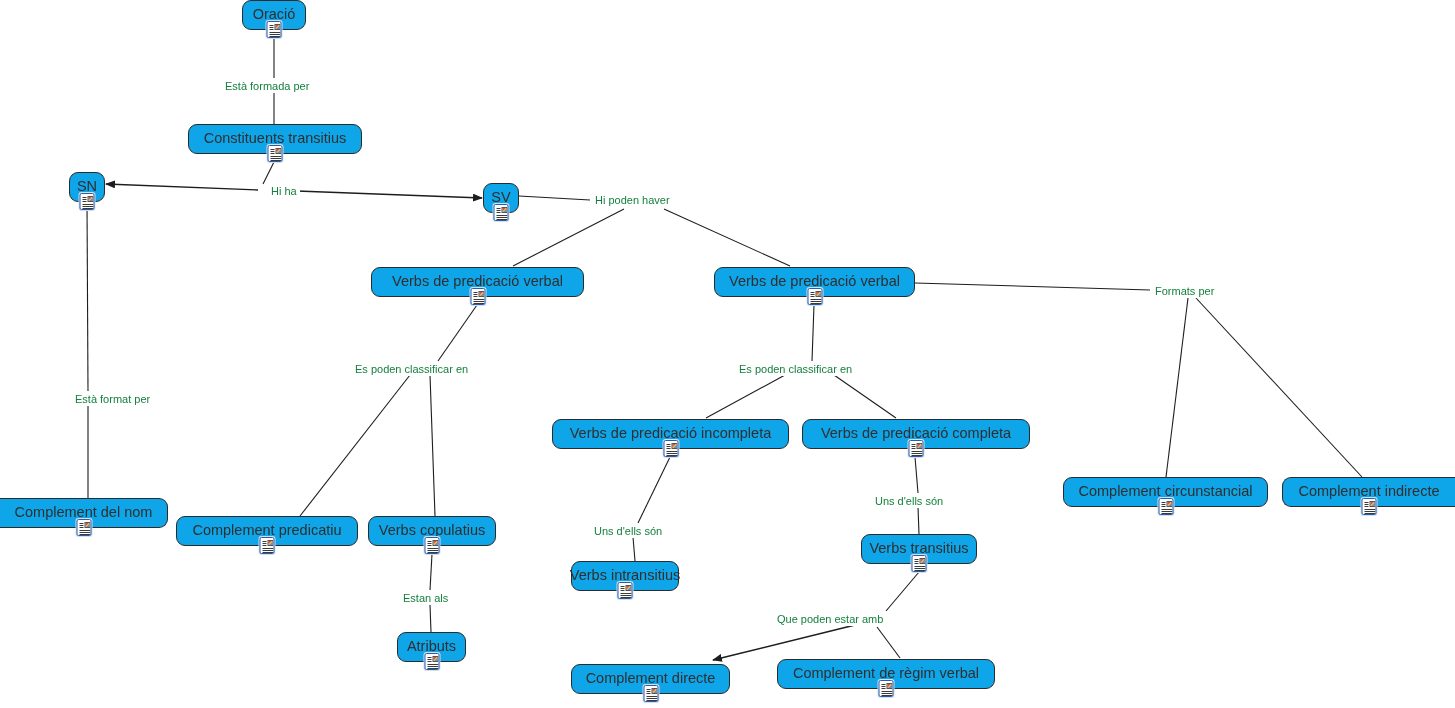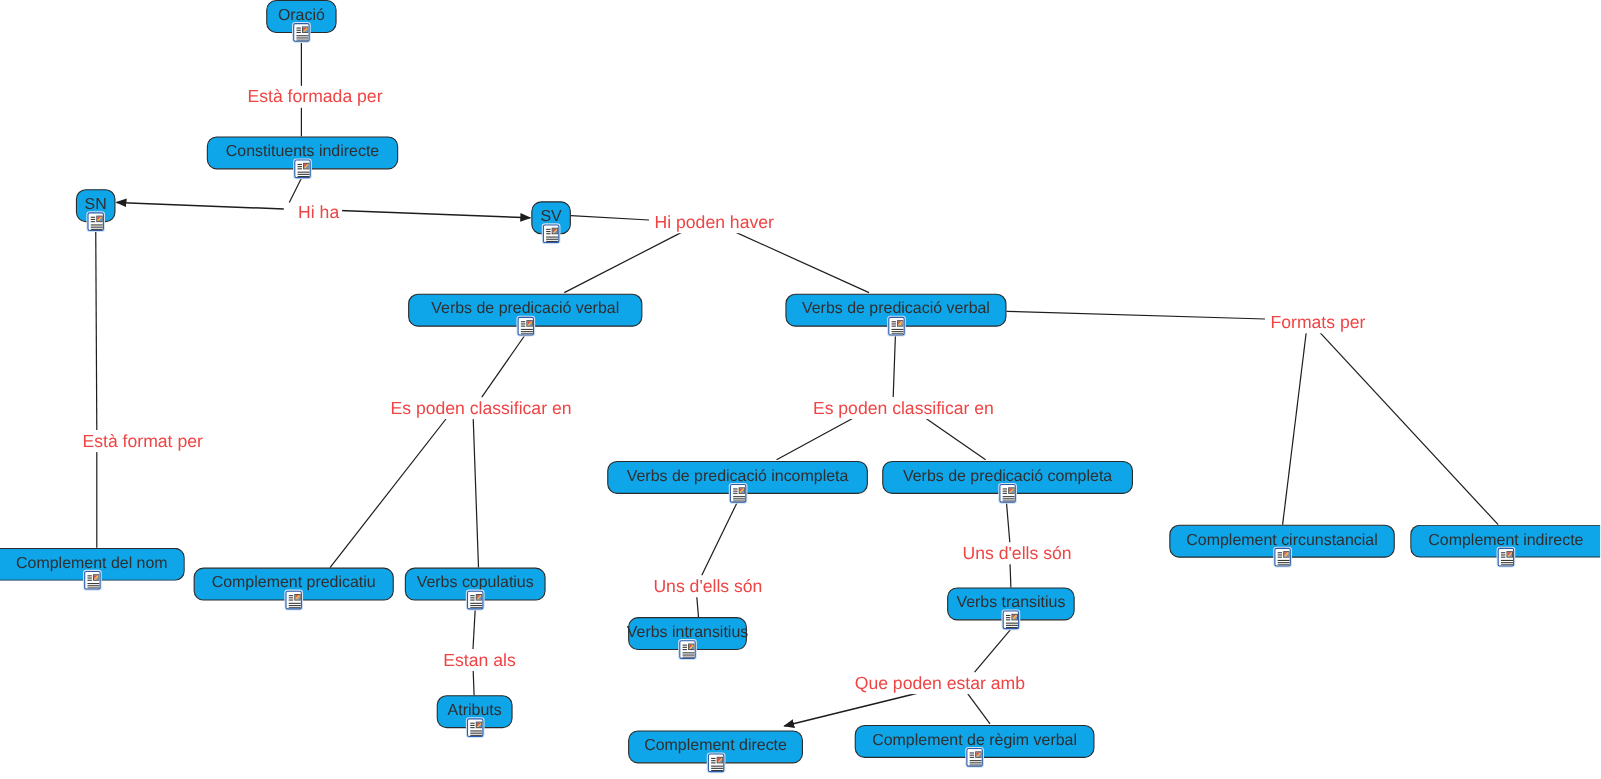--- a/index.html
+++ b/index.html
@@ -73,22 +73,22 @@
     left: 7px;
     top: 2px;
     width: 6px;
     height: 6px;
     background: linear-gradient(135deg,#d9534f 0%,#d9534f 40%,#f0ad4e 40%,#f0ad4e 65%,#5b9bd5 65%);
     border: 1px solid #555;
     box-sizing: border-box;
   }
   .edge-label {
     position: absolute;
-    color: #ef4444;
-    font-size: 16px;
+    color: #15803d;
+    font-size: 11px;
     line-height: 1;
     white-space: nowrap;
     background: #ffffff;
     padding: 1px 3px;
     z-index: 4;
   }
 </style>
 </head>
 <body>
 
@@ -138,21 +138,21 @@
           <i class="l1"></i>
           <i class="l2"></i>
           <i class="l3"></i>
           <i class="l4"></i>
           <i class="l5"></i>
           <i class="l6"></i>
           <span class="thumb"></span>
         </span>
       </div>
       <div class="node" style="left: 188px; top: 124px; width: 174px; height: 30px;">
-        <span class="label">Constituents indirecte</span>
+        <span class="label">Constituents transitius</span>
         <span class="badge">
           <i class="l1"></i>
           <i class="l2"></i>
           <i class="l3"></i>
           <i class="l4"></i>
           <i class="l5"></i>
           <i class="l6"></i>
           <span class="thumb"></span>
         </span>
       </div>

